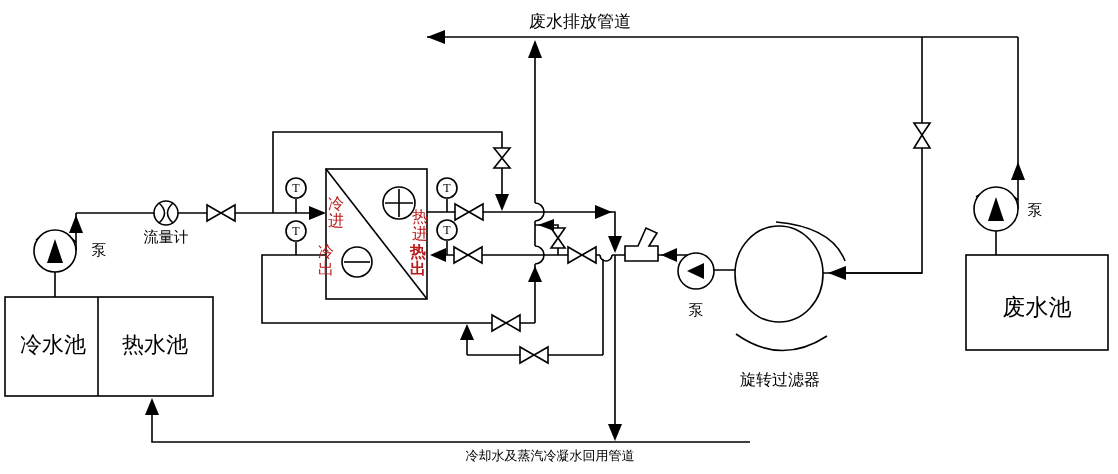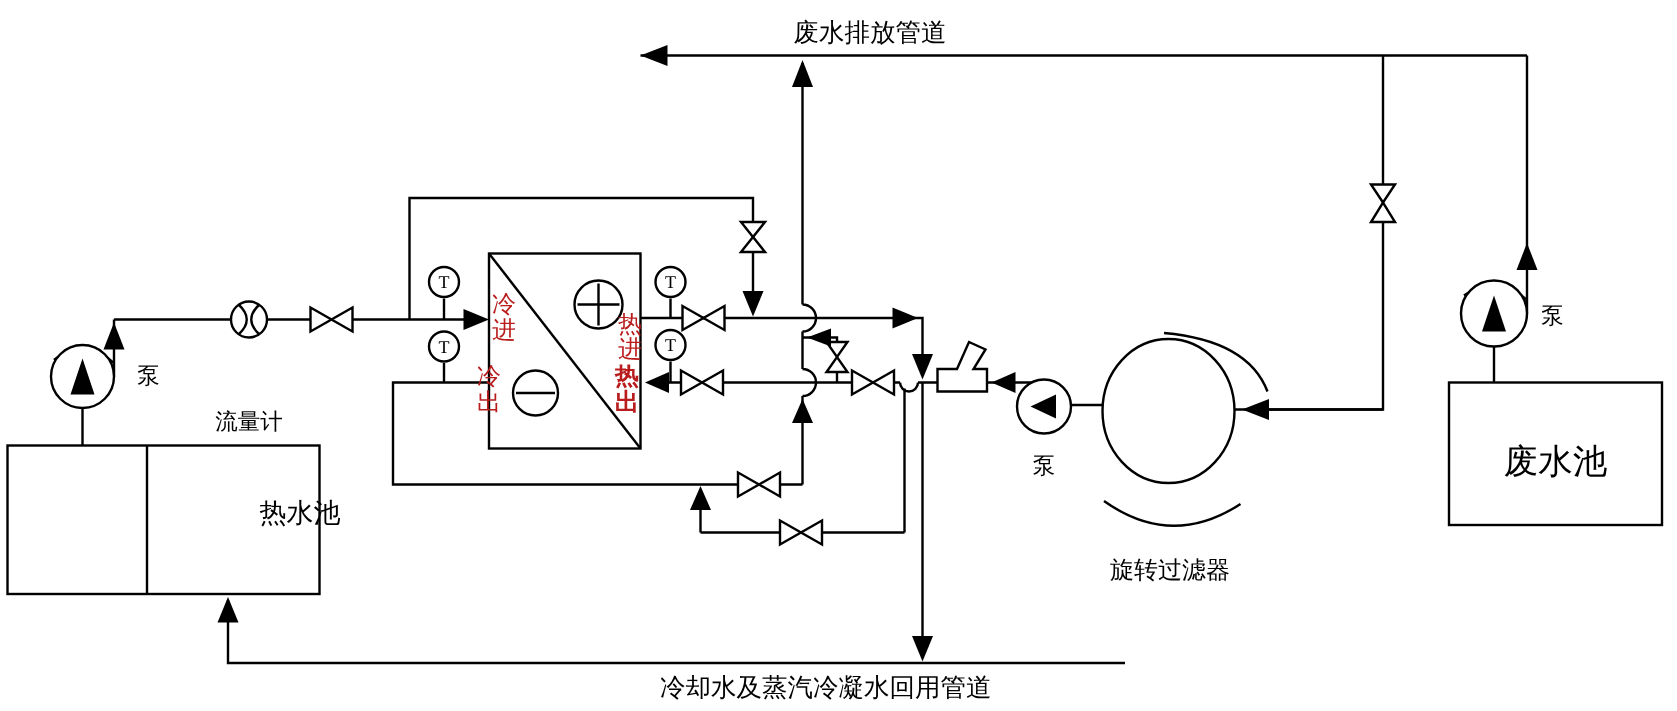--- a/index.html
+++ b/index.html
@@ -162,28 +162,29 @@
       <polygon class="ar" points="661,255 677,248 677,262"></polygon>
       <polygon class="ar" points="828,273 846,266 846,280"></polygon>
       <polygon class="ar" points="615,441 608,424 622,424"></polygon>
       <polygon class="ar" points="152,398 145,415 159,415"></polygon>
       <polygon class="ar" points="1018,162 1011,180 1025,180"></polygon>
     </g>
   </svg>
 
   <div class="lbl" style="left:516px;top:10px;width:128px;font-size:17px;">废水排放管道</div>
 
-  <div class="lbl" style="left:440px;top:447px;width:220px;font-size:17px;">冷却水及蒸汽冷凝水回用管道</div>
-
-
-  <div class="lbl" style="left:100px;top:330px;width:110px;font-size:18px;padding-left:45px;">热水池</div>
+  <div class="lbl" style="left:440px;top:447px;width:220px;font-size:13px;">冷却水及蒸汽冷凝水回用管道</div>
+
+  <div class="lbl" style="left:8px;top:330px;width:90px;font-size:22px;">冷水池</div>
+
+  <div class="lbl" style="left:100px;top:330px;width:110px;font-size:22px;">热水池</div>
 
   <div class="lbl" style="left:966px;top:292px;width:142px;font-size:23px;">废水池</div>
 
-  <div class="lbl" style="left:136px;top:228px;width:60px;font-size:15px;margin-top:44px;">流量计</div>
+  <div class="lbl" style="left:136px;top:228px;width:60px;font-size:15px;">流量计</div>
 
   <div class="lbl" style="left:90px;top:241px;width:18px;font-size:15px;">泵</div>
 
   <div class="lbl" style="left:687px;top:301px;width:18px;font-size:15px;">泵</div>
 
   <div class="lbl" style="left:1026px;top:201px;width:18px;font-size:15px;">泵</div>
 
   <div class="lbl" style="left:738px;top:370px;width:84px;font-size:16px;text-align:center;">旋转过滤器</div>
 
   <div class="vlbl" style="left:328px;top:195px;">冷进</div>

